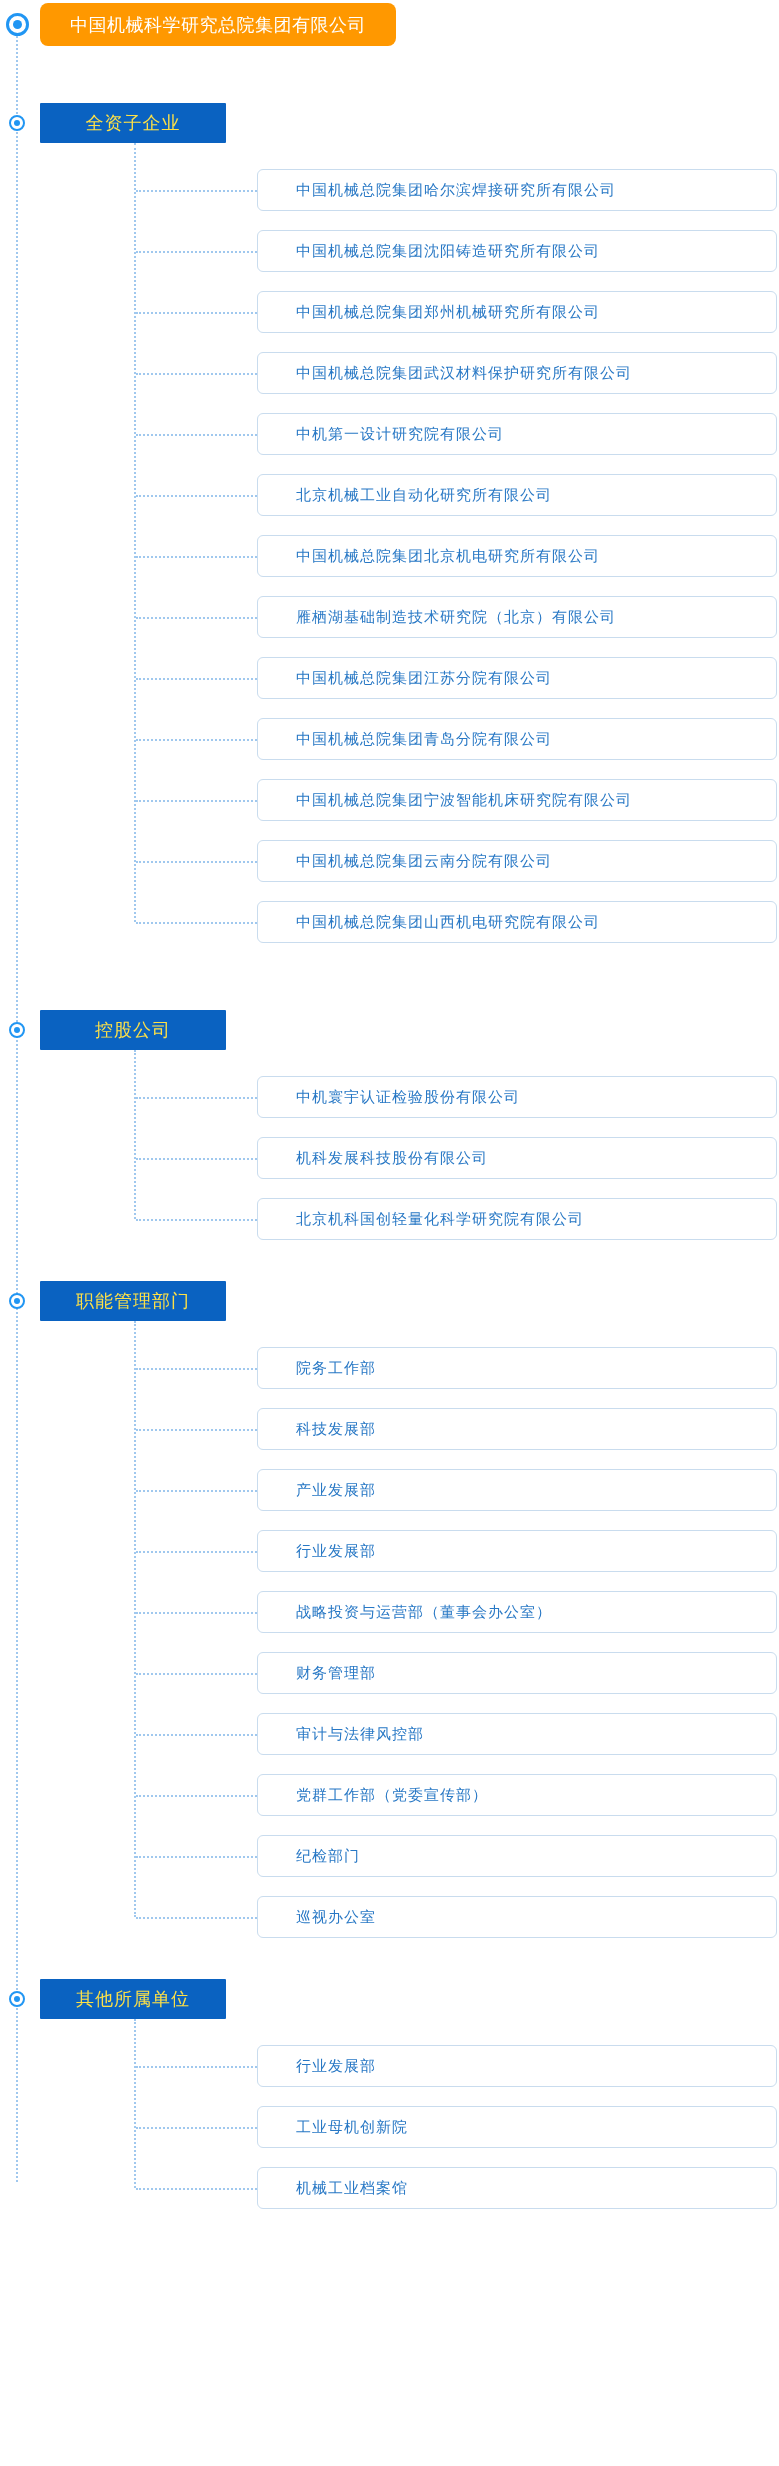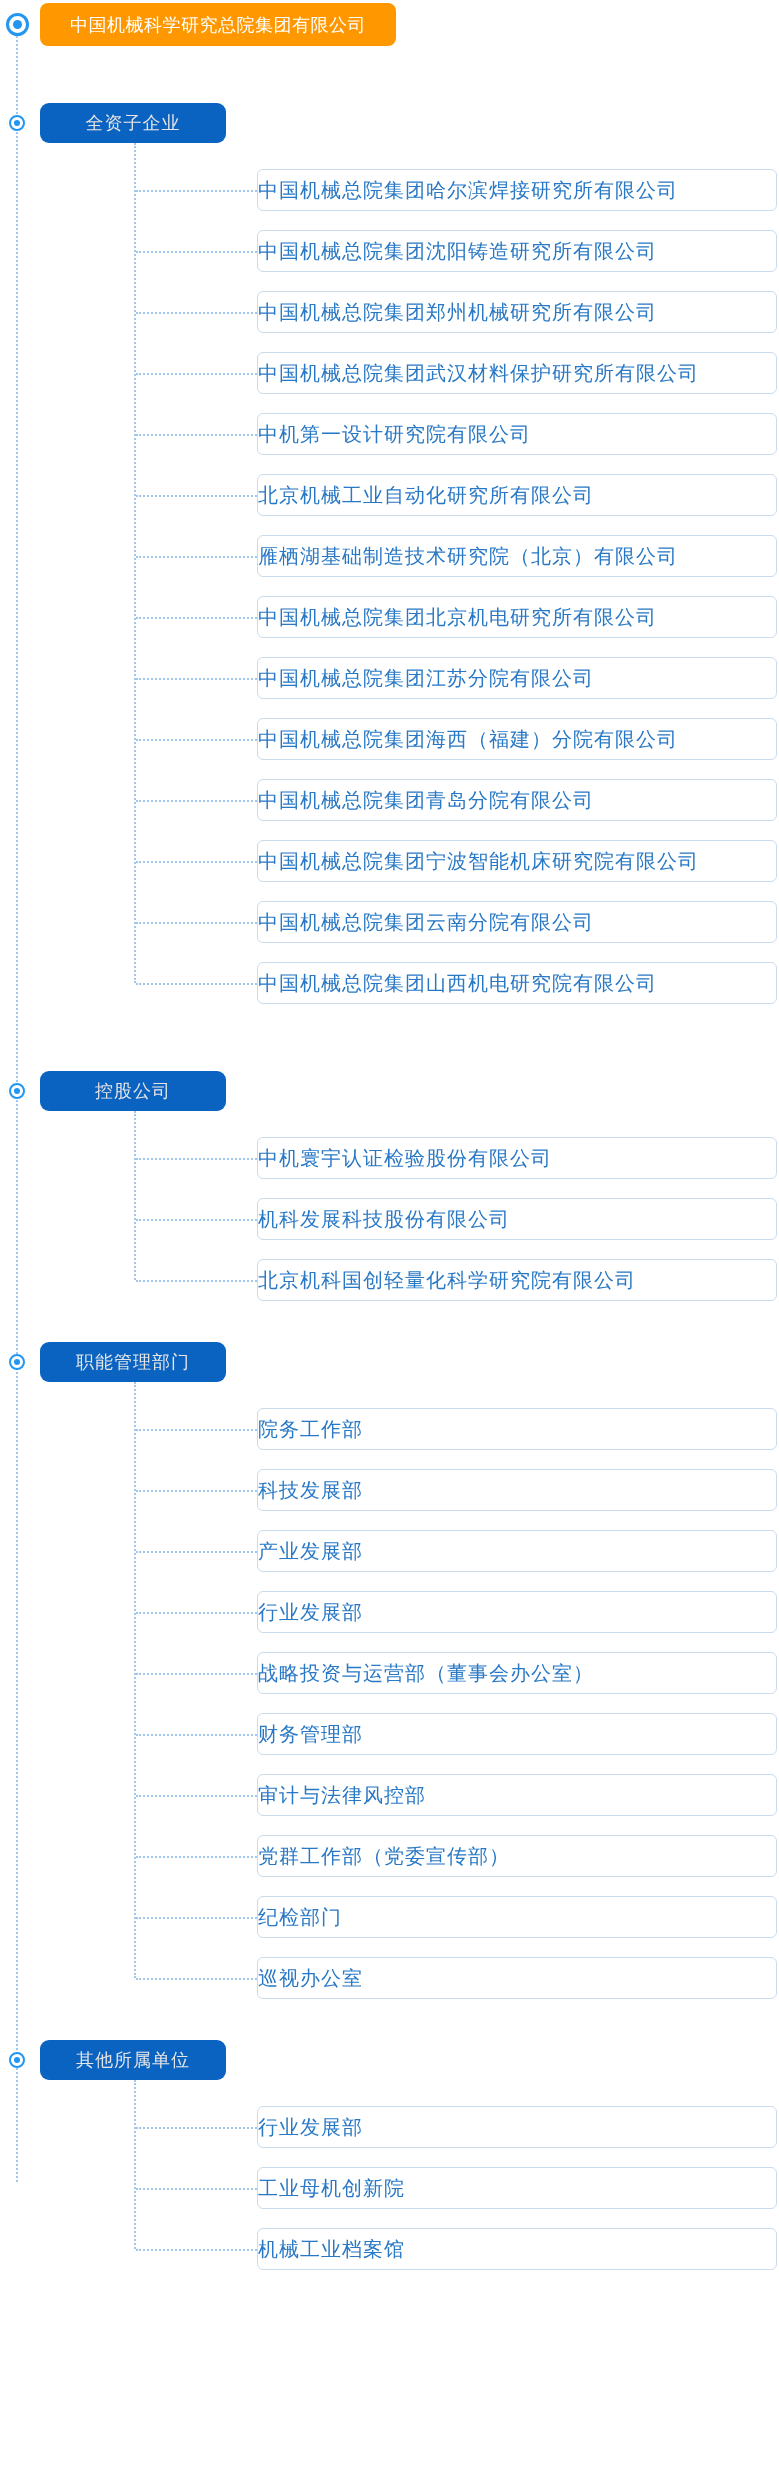--- a/index.html
+++ b/index.html
@@ -62,36 +62,37 @@
   .org-section::after{
     content:'';
     position:absolute;
     left:94px;top:40px;
     height:calc(100% - 61px);
     border-left:2px dotted var(--line-blue);
   }
   .section-box{
     width:186px;height:40px;
     background:var(--header-blue);
-    border-radius:9px;
-    color:#e5e5e5;font-size:18px;letter-spacing:1px;
+    border-radius:1px;
+    color:#fde047;font-size:18px;letter-spacing:1px;
     display:flex;align-items:center;justify-content:center;
     white-space:nowrap;
     position:relative;z-index:2;
   }
   .items{margin:26px 0 0 217px;}
   .item{
     position:relative;
     width:520px;height:42px;
     background:#fff;
     border:1px solid var(--item-border);
     border-radius:6px;
     margin-bottom:19px;
     display:flex;align-items:center;
-    font-size:20px;letter-spacing:1px;
+    padding-left:38px;
+    font-size:15px;letter-spacing:1px;
     color:var(--item-text);
     white-space:nowrap;
     cursor:pointer;
   }
   .item:last-child{margin-bottom:0;}
   
   .item::before{
     content:'';
     position:absolute;
     left:-122px;top:20px;
@@ -120,27 +121,26 @@
   <div class="item">中国机械总院集团沈阳铸造研究所有限公司</div>
 
   <div class="item">中国机械总院集团郑州机械研究所有限公司</div>
 
   <div class="item">中国机械总院集团武汉材料保护研究所有限公司</div>
 
   <div class="item">中机第一设计研究院有限公司</div>
 
   <div class="item">北京机械工业自动化研究所有限公司</div>
 
+  <div class="item">中国机械总院集团北京机电研究所有限公司</div>
+
   <div class="item">雁栖湖基础制造技术研究院（北京）有限公司</div>
 
-  <div class="item">中国机械总院集团北京机电研究所有限公司</div>
-
   <div class="item">中国机械总院集团江苏分院有限公司</div>
 
-  <div class="item">中国机械总院集团海西（福建）分院有限公司</div>
 
   <div class="item">中国机械总院集团青岛分院有限公司</div>
 
 
   <div class="item">中国机械总院集团宁波智能机床研究院有限公司</div>
 
   <div class="item">中国机械总院集团云南分院有限公司</div>
 
   <div class="item">中国机械总院集团山西机电研究院有限公司</div>
 </div>

